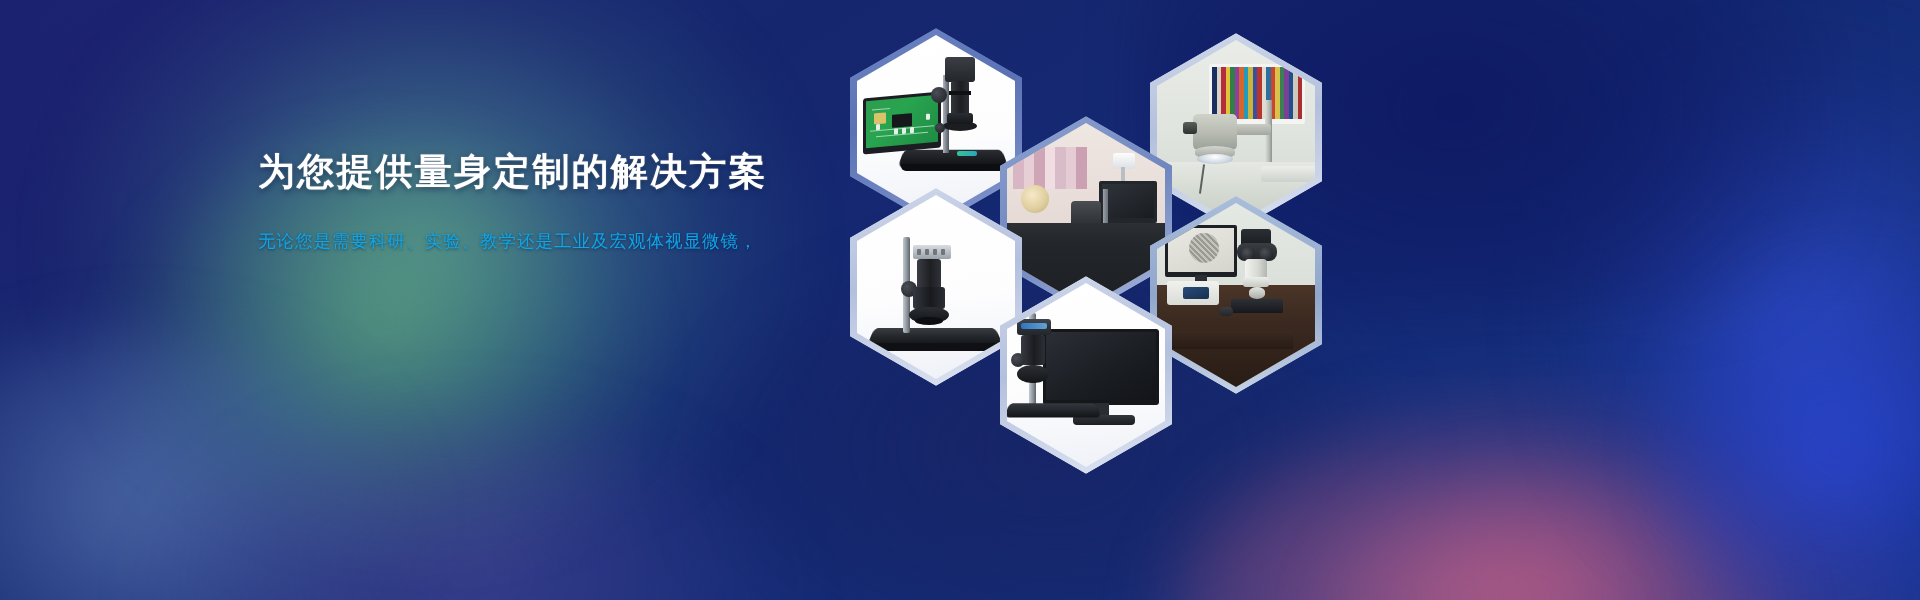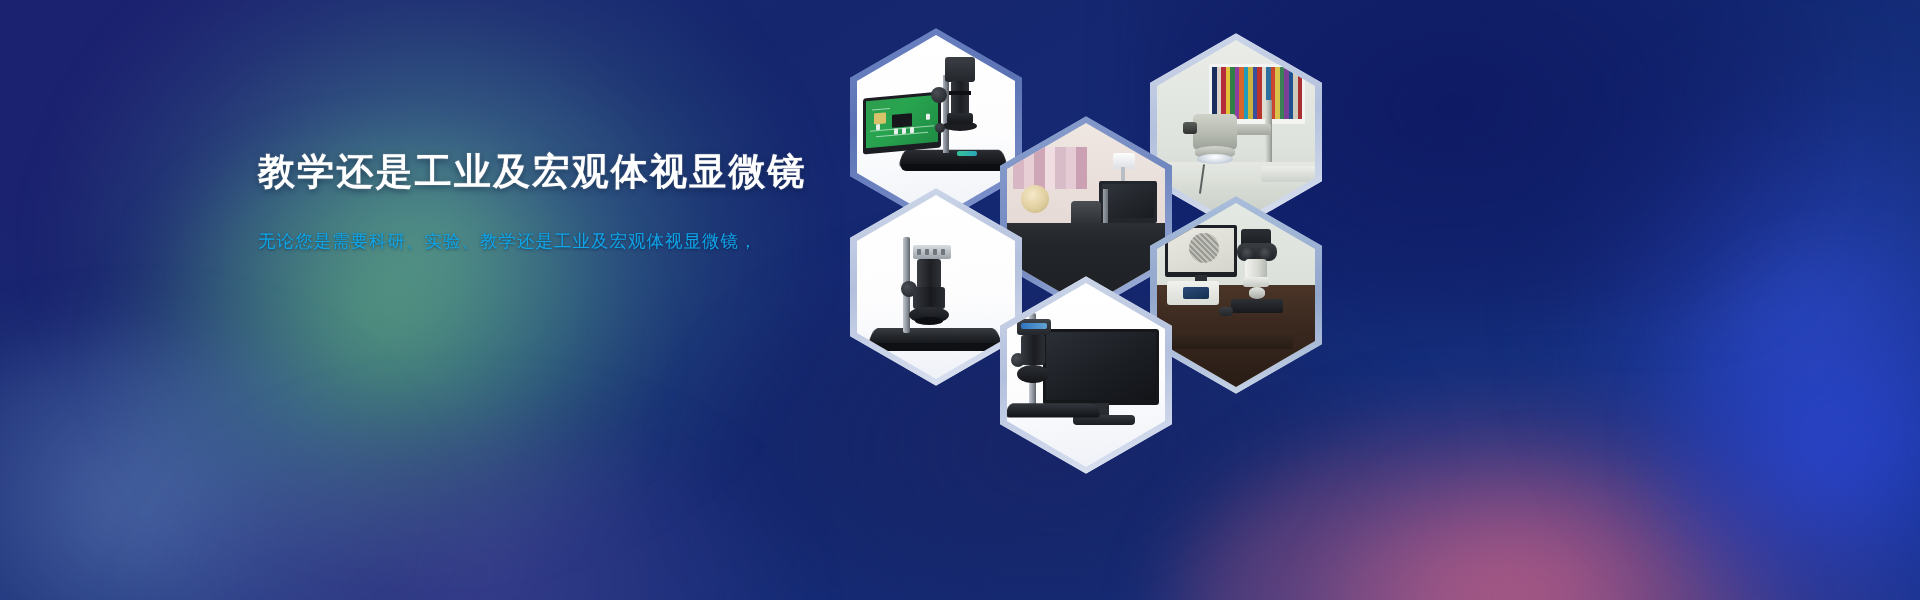--- a/index.html
+++ b/index.html
@@ -219,21 +219,21 @@
   <div class="glow" id="glow-cyan-low"></div>
   <div class="glow" id="glow-violet-bl"></div>
   <div class="glow" id="glow-navy-center"></div>
   <div class="glow" id="glow-pink"></div>
   <div class="glow" id="glow-magenta2"></div>
   <div class="glow" id="glow-blue-right"></div>
   <div class="glow" id="glow-blue-right2"></div>
   <div id="glow-deep-topright"></div>
 
   <div id="text-block">
-    <div id="headline">教学还是工业及宏观体视显微镜</div>
+    <div id="headline">为您提供量身定制的解决方案</div>
     <div id="subtitle">
       <div class="sub-line">无论您是需要科研、实验、教学还是工业及宏观体视显微镜，</div>
     </div>
   </div>
 
   <div id="hex-cluster">
 
     <div class="hex f-steel" style="left:22px;top:0px;">
       <div class="frame"></div>
       <div class="photo">

